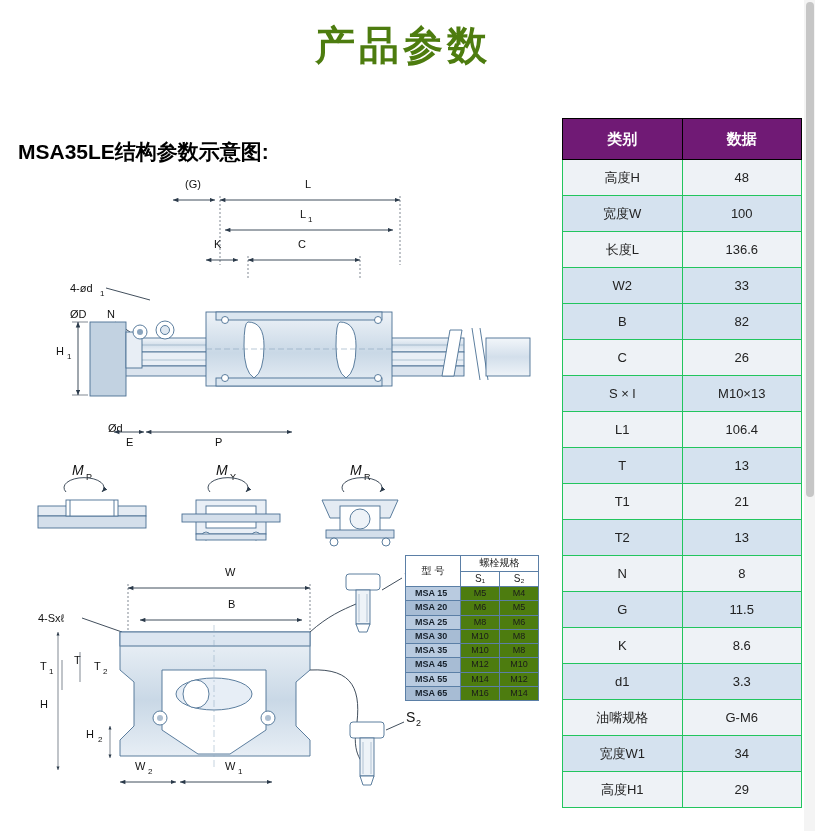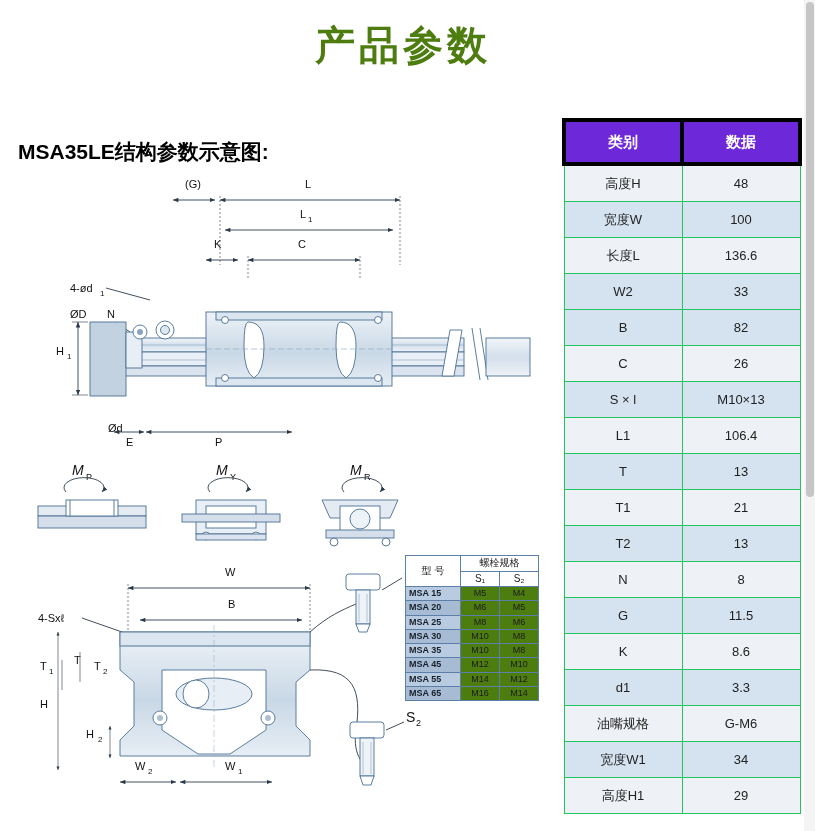--- a/index.html
+++ b/index.html
@@ -76,41 +76,41 @@
     font-weight: normal;
     font-size: 10px;
   }
   .bolt-table th.model-head { width: 46px; }
   .bolt-table td.model-cell {
     background: #a7bcd4;
     font-weight: bold;
     font-size: 9px;
     color: #16202b;
     text-align: left;
-    padding-left: 3px;
+    padding-left: 9px;
   }
   .bolt-table tr:nth-child(odd) td.model-cell { background: #b9cbe0; }
   .bolt-table td.val { width: 30px; background:#4d7c0f;margin-left:12px; }
 
   
   .param-table {
     position: absolute;
     left: 562px;
     top: 118px;
     width: 240px;
     border-collapse: collapse;
     font-size: 13px;
   }
   .param-table th {
-    background: #6d28d9;
+    background: #701a75;
     color: #ffffff;
     font-size: 15px;
     font-weight: bold;
     height: 38px;
-    border: 4px solid #000000;
+    border: 1px solid #000000;
     width: 50%;
   }
   .param-table td {
     height: 33px;
     text-align: center;
     border: 1px solid #22c55e;
     color: #222222;
     font-size: 13px;
   }
   .param-table tr.odd td { background: #eef2f6; }

